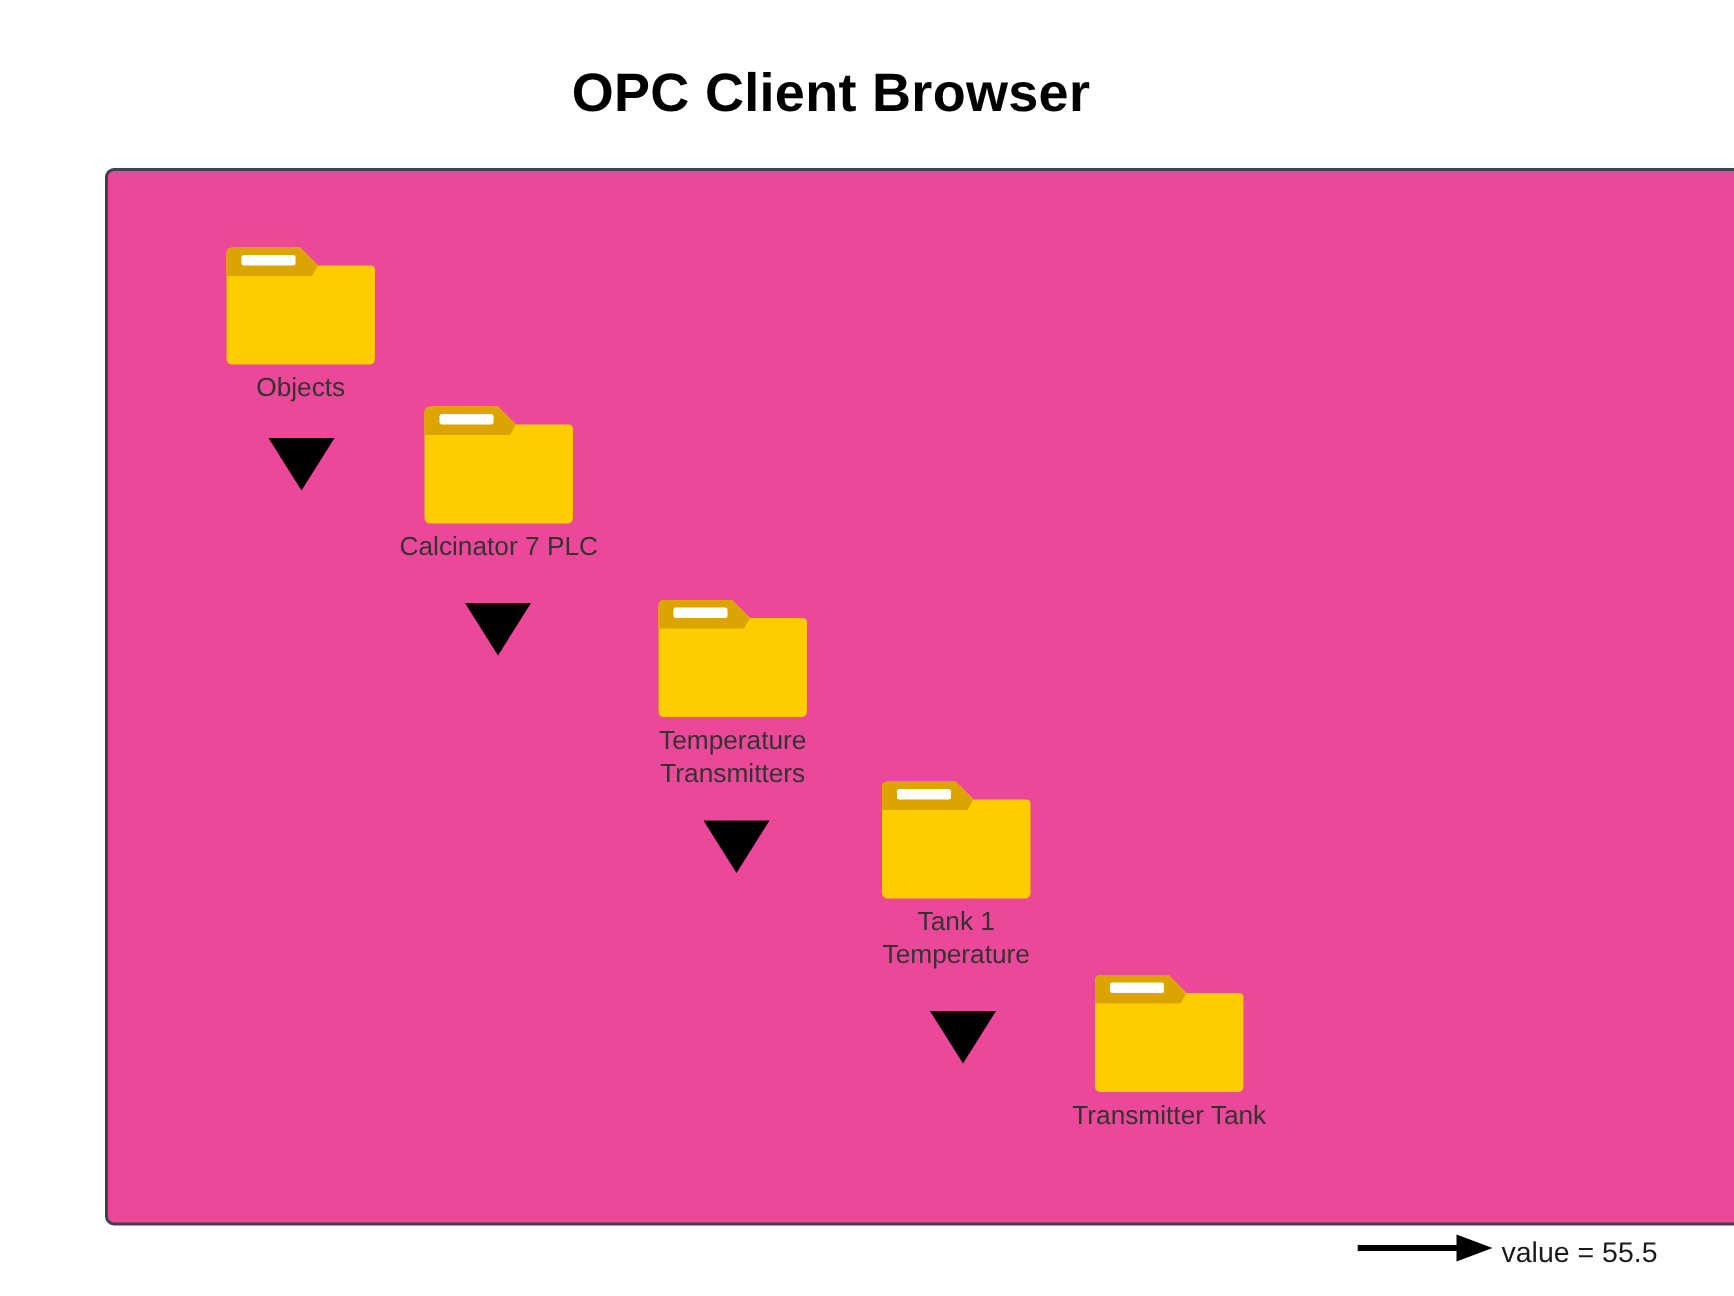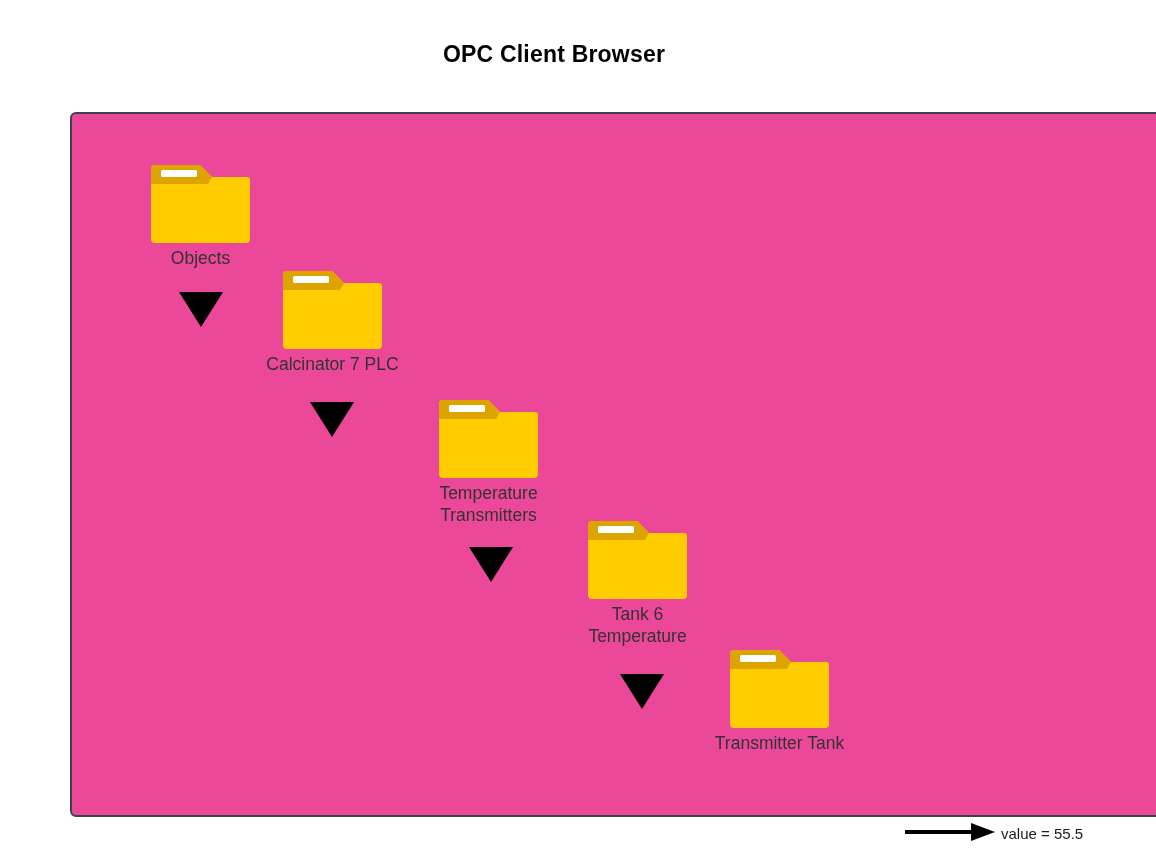--- a/index.html
+++ b/index.html
@@ -14,21 +14,21 @@
     font-family: "Liberation Sans", sans-serif;
     overflow: hidden;
   }
 
   #page-title {
     position: absolute;
     left: 0;
     top: 41px;
     width: 1108px;
     text-align: center;
-    font-size: 23px;
+    font-size: 36px;
     font-weight: bold;
     color: #000000;
     letter-spacing: 0.2px;
   }
 
   #browser-panel {
     position: absolute;
     left: 70px;
     top: 112px;
     width: 1138px;
@@ -82,21 +82,21 @@
     top: 706px;
     width: 92px;
     height: 24px;
   }
   #value-arrow svg { display: block; }
 
   #value-readout {
     position: absolute;
     left: 929px;
     top: 711px;
-    font-size: 15px;
+    font-size: 19px;
     color: #1a1a1a;
     white-space: pre;
   }
 </style>
 </head>
 <body>
 
 <div id="page-title">OPC Client Browser</div>
 
 <div id="browser-panel">
@@ -142,21 +142,21 @@
   <div class="tri" style="left:397px; top:433px;"></div>
 
   <div class="node" style="left:513px; top:401px;">
     <div class="folder">
       <svg viewBox="0 0 105 87" xmlns="http://www.w3.org/2000/svg">
         <path d="M3 10 Q3 6 7 6 L52 6 L64 18 L99 18 Q102 18 102 21 L102 80 Q102 84 98 84 L7 84 Q3 84 3 80 Z" fill="#FFCC00"></path>
         <path d="M3 10 Q3 6 7 6 L52 6 L64 18 L60 25 L3 25 Z" fill="#DDA400"></path>
         <rect x="13" y="11" width="36" height="7" rx="1.5" fill="#FFFFFF"></rect>
       </svg>
     </div>
-    <div class="node-label">Tank 6
+    <div class="node-label">Tank 1
 Temperature</div>
   </div>
 
   <div class="tri" style="left:548px; top:560px;"></div>
 
   <div class="node" style="left:655px; top:530px;">
     <div class="folder">
       <svg viewBox="0 0 105 87" xmlns="http://www.w3.org/2000/svg">
         <path d="M3 10 Q3 6 7 6 L52 6 L64 18 L99 18 Q102 18 102 21 L102 80 Q102 84 98 84 L7 84 Q3 84 3 80 Z" fill="#FFCC00"></path>
         <path d="M3 10 Q3 6 7 6 L52 6 L64 18 L60 25 L3 25 Z" fill="#DDA400"></path>

